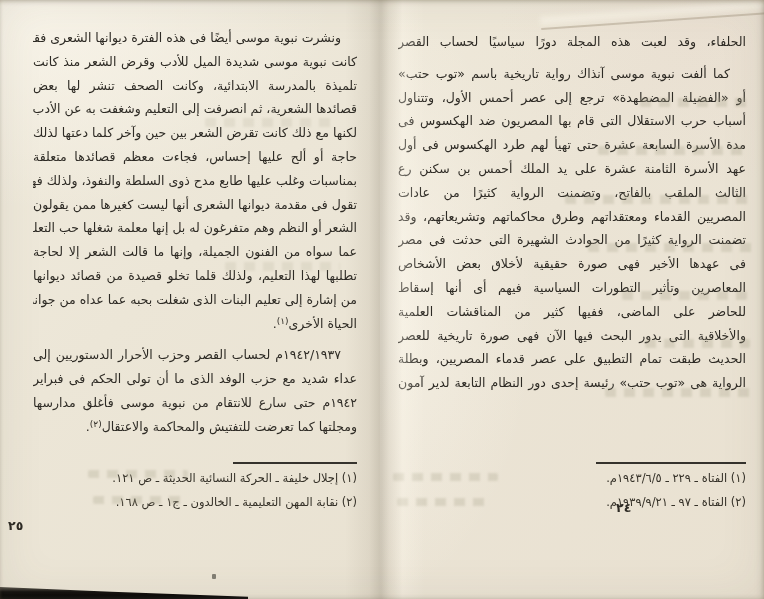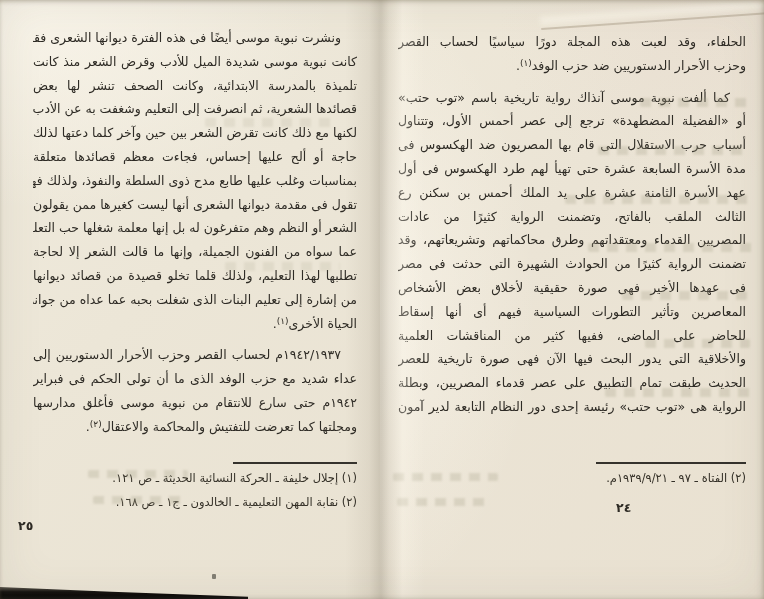--- a/index.html
+++ b/index.html
@@ -35,21 +35,21 @@
   .para.indent .tline:first-child{text-indent:16px;}
   sup{font-size:9px;line-height:0;vertical-align:4px;letter-spacing:-0.5px;}
   .sep{position:absolute;height:2px;background:#35322c;top:462px;}
   .sep-left{left:233px;width:124px;}
   .sep-right{left:216px;width:150px;}
   .footnotes{position:absolute;top:466px;direction:rtl;color:#353128;font-size:11.5px;}
   .page.left  .footnotes{left:33px;width:324px;}
   .page.right .footnotes{left:18px;width:348px;}
   .fline{height:24px;line-height:24px;text-align:right;white-space:nowrap;}
   .pagenum{position:absolute;font-size:12.5px;font-weight:bold;color:#2e2b25;letter-spacing:1px;}
-  .pn-left{left:18px;top:518px;}
+  .pn-left{left:8px;top:518px;}
   .pn-right{left:236px;top:500px;}
   .gutter{
     position:absolute;top:0;left:345px;width:80px;height:599px;pointer-events:none;
     background:linear-gradient(90deg,
       rgba(120,108,88,0) 0%,
       rgba(120,108,88,.10) 30%,
       rgba(95,85,66,.22) 45%,
       rgba(120,108,88,.10) 55%,
       rgba(255,250,238,.30) 72%,
       rgba(120,108,88,0) 100%);
@@ -117,41 +117,41 @@
         <div class="fline">(١) إجلال خليفة ـ الحركة النسائية الحديثة ـ ص ١٢١.</div>
         <div class="fline">(٢) نقابة المهن التعليمية ـ الخالدون ـ ج١ ـ ص ١٦٨.</div>
       </div>
     <div class="pagenum pn-left">٢٥</div>
   </section>
 
   <section class="page right" dir="rtl" lang="ar">
     <div class="body-block">
         <div class="para">
           <div class="tline">الحلفاء، وقد لعبت هذه المجلة دورًا سياسيًا لحساب القصر</div>
-          <div class="tline lastline">وحزب الأحرار الدستوريين ضد حزب الوفد<sup>(١)</sup>.</div>
         </div>
         <div class="para indent">
           <div class="tline">كما ألفت نبوية موسى آنذاك رواية تاريخية باسم «توب حتب»</div>
           <div class="tline">أو «الفضيلة المضطهدة» ترجع إلى عصر أحمس الأول، وتتناول</div>
           <div class="tline">أسباب حرب الاستقلال التى قام بها المصريون ضد الهكسوس فى</div>
           <div class="tline">مدة الأسرة السابعة عشرة حتى تهيأ لهم طرد الهكسوس فى أول</div>
           <div class="tline">عهد الأسرة الثامنة عشرة على يد الملك أحمس بن سكنن رع</div>
           <div class="tline">الثالث الملقب بالفاتح، وتضمنت الرواية كثيرًا من عادات</div>
           <div class="tline">المصريين القدماء ومعتقداتهم وطرق محاكماتهم وتشريعاتهم، وقد</div>
           <div class="tline">تضمنت الرواية كثيرًا من الحوادث الشهيرة التى حدثت فى مصر</div>
           <div class="tline">فى عهدها الأخير فهى صورة حقيقية لأخلاق بعض الأشخاص</div>
           <div class="tline">المعاصرين وتأثير التطورات السياسية فيهم أى أنها إسقاط</div>
           <div class="tline">للحاضر على الماضى، ففيها كثير من المناقشات العلمية</div>
           <div class="tline">والأخلاقية التى يدور البحث فيها الآن فهى صورة تاريخية للعصر</div>
           <div class="tline">الحديث طبقت تمام التطبيق على عصر قدماء المصريين، وبطلة</div>
           <div class="tline">الرواية هى «توب حتب» رئيسة إحدى دور النظام التابعة لدير آمون</div>
         </div>
       </div>
     <div class="sep sep-right"></div>
     <div class="footnotes">
+        <div class="fline">(١) الفتاة ـ ٢٢٩ ـ ٥/‏٦/‏١٩٤٣م.</div>
         <div class="fline">(٢) الفتاة ـ ٩٧ ـ ٢١/‏٩/‏١٩٣٩م.</div>
       </div>
     <div class="pagenum pn-right">٢٤</div>
   </section>
 
   <div class="ghost" style="left:640px;top:98px;width:110px;"></div>
   <div class="ghost" style="left:598px;top:146px;width:150px;"></div>
   <div class="ghost" style="left:565px;top:195px;width:185px;"></div>
   <div class="ghost" style="left:588px;top:243px;width:165px;"></div>
   <div class="ghost" style="left:622px;top:291px;width:125px;"></div>

